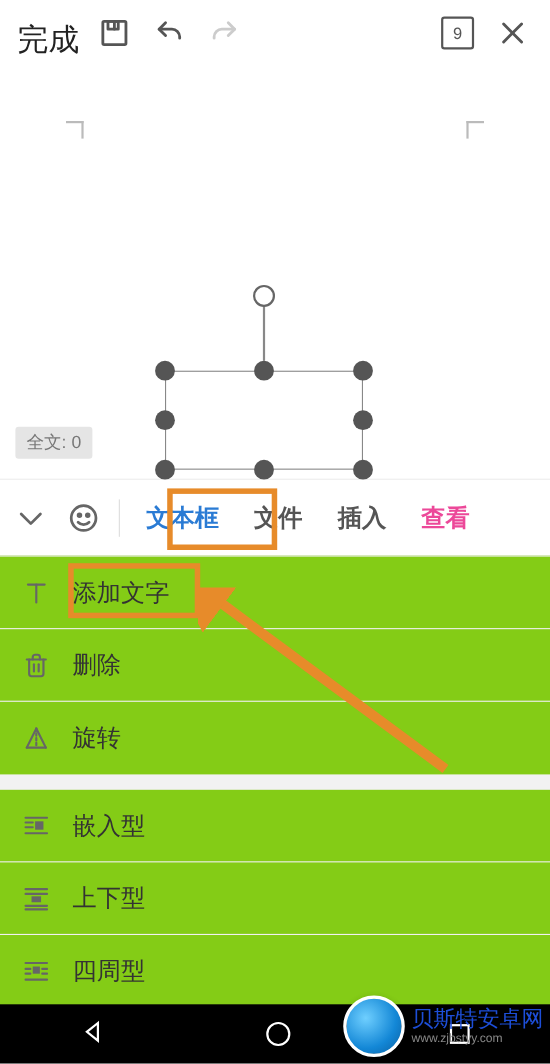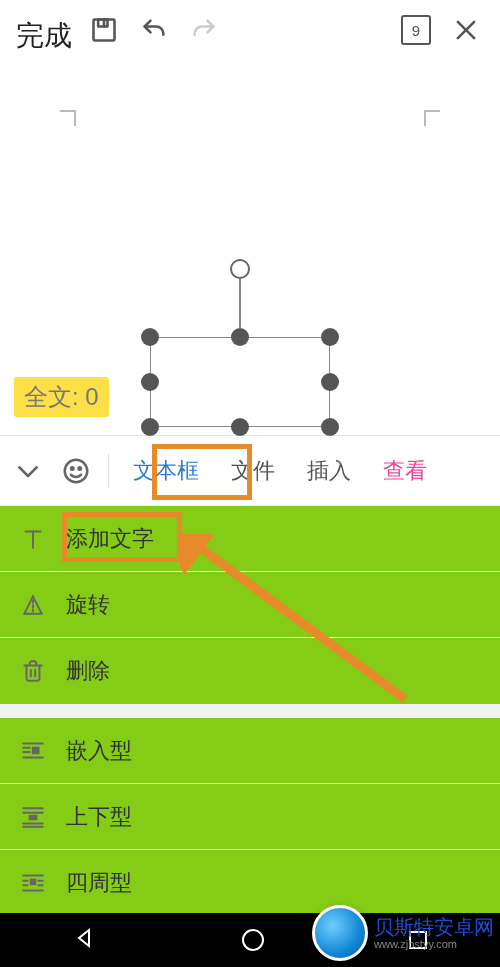--- a/index.html
+++ b/index.html
@@ -17,30 +17,30 @@
   .crop-tr { top:50px; right:60px; border-left:none; border-top:none; transform:rotate(180deg);}
   
   .shape { position:absolute; left:150px; top:277px; width:180px; height:90px; }
   .shape .rect { position:absolute; inset:0; border:1.5px solid #888; background:transparent; }
   .handle { position:absolute; width:18px; height:18px; background:#555; border-radius:50%; }
   .h-tl{left:-9px;top:-9px;} .h-tr{right:-9px;top:-9px;} .h-bl{left:-9px;bottom:-9px;} .h-br{right:-9px;bottom:-9px;}
   .h-t{left:calc(50% - 9px);top:-9px;} .h-b{left:calc(50% - 9px);bottom:-9px;}
   .h-l{left:-9px;top:calc(50% - 9px);} .h-r{right:-9px;top:calc(50% - 9px);}
   .rot-stem { position:absolute; left:calc(50% - 1px); top:-60px; width:2px; height:51px; background:#888;}
   .rot-handle { position:absolute; left:calc(50% - 10px); top:-78px; width:20px; height:20px; border:2.5px solid #666; border-radius:50%; background:#fff;}
-  .wc-badge { position:absolute; left:14px; bottom:18px; background:#fde047; color:#777; font-size:24px; padding:4px 10px; border-radius:3px; }
+  .wc-badge { position:absolute; left:14px; bottom:18px; background:#e5e5e5; color:#777; font-size:16px; padding:4px 10px; border-radius:3px; }
   
   .tabstrip { height:70px; border-top:1px solid #e6e6e6; display:flex; align-items:center; padding:0 6px; gap:4px;}
   .tabstrip .chev svg, .tabstrip .face svg { width:30px; height:30px; stroke:#666; fill:none; stroke-width:2;}
   .tabstrip .divider { width:1px; height:34px; background:#ddd; margin:0 6px;}
   .tab { font-size:22px; color:#555; padding:6px 14px; position:relative; white-space:nowrap;}
   .tab.active { color:#2a7bd4; }
   .tab.active::after { content:""; position:absolute; left:20%; right:20%; bottom:-6px; height:3px; background:#2a7bd4;}
   .tab.faded { color:#ec4899; }
-  .tabs-scroll { display:flex; overflow:hidden; flex:1; gap:4px;}
+  .tabs-scroll { display:flex; overflow:hidden; flex:1; gap:4px;font-weight:bold;}
   
   .hl { position:absolute; border:5px solid #e78b2a; pointer-events:none; }
   .hl1 { left:152px; top:444px; width:100px; height:56px; }
   .hl2 { left:62px; top:512px; width:120px; height:50px; }
   
   .arrow { position:absolute; left:180px; top:534px; width:240px; height:180px; pointer-events:none;}
   
   .menu { background:#84cc16; }
   .menu-group { border-top:1px solid #eee; }
   .menu-group.spaced { border-top:14px solid #f2f2f2; }
@@ -145,39 +145,39 @@
           <svg viewBox="0 0 24 24">
             <line x1="5" y1="5" x2="19" y2="5"></line>
             <line x1="12" y1="5" x2="12" y2="20"></line>
           </svg>
         </span>
       <span class="mi-label">添加文字</span>
     </div>
     <div class="menu-item">
       <span class="mi-icon">
           <svg viewBox="0 0 24 24">
-            <path d="M12 4 L20 20 Z"></path>
-            <path d="M12 4 L4 20"></path>
-            <line x1="4" y1="20" x2="20" y2="20"></line>
-            <line x1="12" y1="4" x2="12" y2="20" stroke-dasharray="2 2"></line>
-          </svg>
-        </span>
-      <span class="mi-label">旋转</span>
-    </div>
-    <div class="menu-item">
-      <span class="mi-icon">
-          <svg viewBox="0 0 24 24">
             <polyline points="4 7 20 7"></polyline>
             <path d="M6 7v12a2 2 0 0 0 2 2h8a2 2 0 0 0 2-2V7"></path>
             <line x1="10" y1="11" x2="10" y2="17"></line>
             <line x1="14" y1="11" x2="14" y2="17"></line>
             <path d="M9 7V5a2 2 0 0 1 2-2h2a2 2 0 0 1 2 2v2"></path>
           </svg>
         </span>
       <span class="mi-label">删除</span>
+    </div>
+    <div class="menu-item">
+      <span class="mi-icon">
+          <svg viewBox="0 0 24 24">
+            <path d="M12 4 L20 20 Z"></path>
+            <path d="M12 4 L4 20"></path>
+            <line x1="4" y1="20" x2="20" y2="20"></line>
+            <line x1="12" y1="4" x2="12" y2="20" stroke-dasharray="2 2"></line>
+          </svg>
+        </span>
+      <span class="mi-label">旋转</span>
     </div>
   </div>
   <div class="menu-group spaced">
     <div class="menu-item">
       <span class="mi-icon">
           <svg viewBox="0 0 24 24">
             <line x1="3" y1="5" x2="21" y2="5"></line>
             <line x1="3" y1="9" x2="9" y2="9"></line>
             <rect x="11" y="8" width="7" height="7" fill="#666" stroke="none"></rect>
             <line x1="3" y1="13" x2="9" y2="13"></line>

